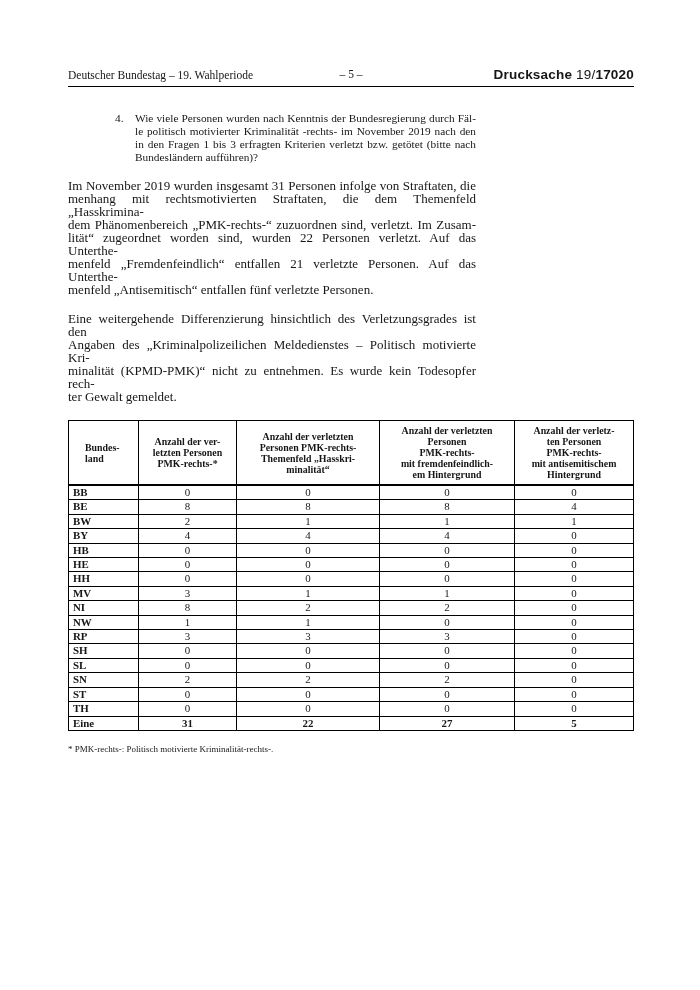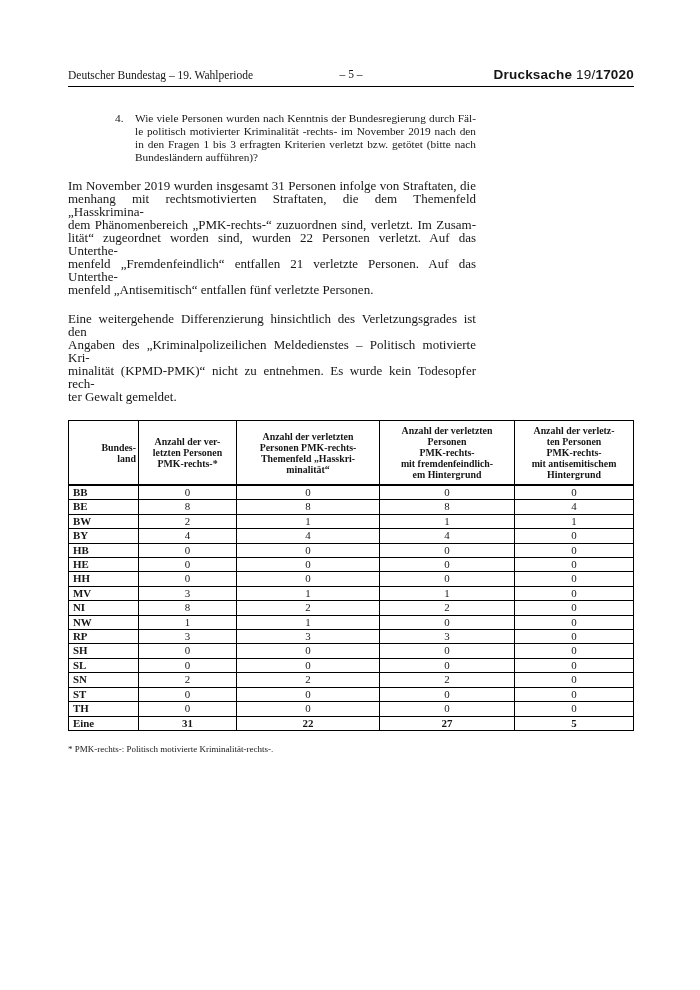--- a/index.html
+++ b/index.html
@@ -63,21 +63,21 @@
     border:1px solid #000;
     font-family:"Liberation Serif", serif;
   }
   .dtab thead th {
     font-size:9.9px; line-height:11px; font-weight:700;
     text-align:center; vertical-align:middle;
     padding:4px 2px;
     white-space:pre-line;
     border-bottom:2px solid #000;
   }
-  .dtab thead th.landhead { text-align:right; padding-left:0; }
+  .dtab thead th.landhead { text-align:left; padding-left:16px; }
   .dtab td {
     font-size:10.9px; line-height:13.4px;
     padding:0 4px; text-align:center; vertical-align:middle;
   }
   .dtab td.land { text-align:left; font-weight:700; }
   .dtab tr.sum td { font-weight:700; }
 
   .footnote {
     margin-top:13px;
     font-size:9px; line-height:11px;

